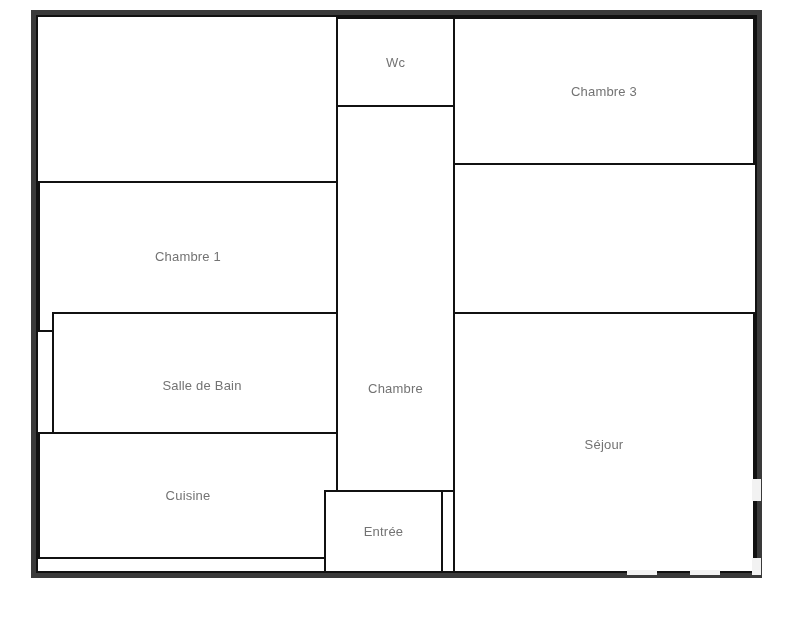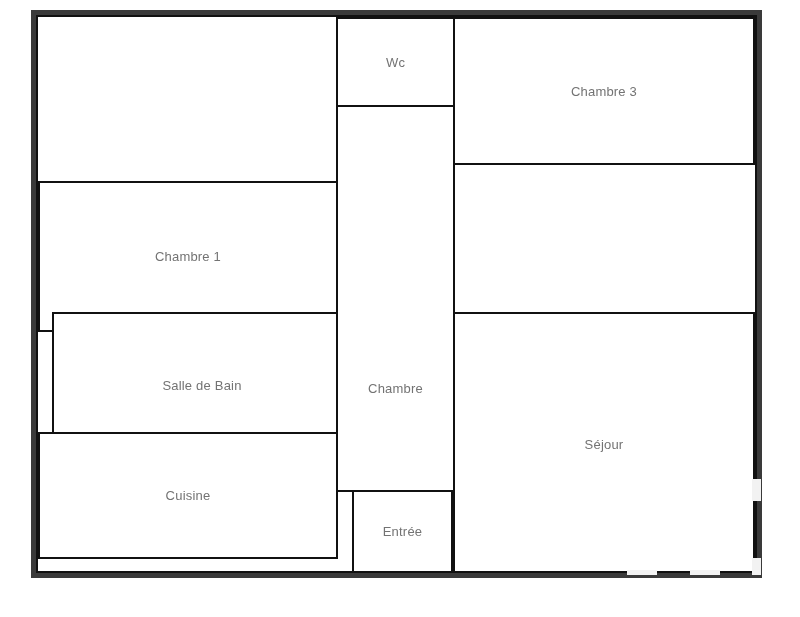--- a/index.html
+++ b/index.html
@@ -60,21 +60,21 @@
   }
 
   
   #room-chambre2  { left: 38px;  top: 17px;  width: 300px; height: 148px; }
   #room-chambre1  { left: 38px;  top: 181px; width: 300px; height: 151px; }
   #room-sdb       { left: 52px;  top: 312px; width: 300px; height: 147px; }
   #room-cuisine   { left: 38px;  top: 432px; width: 300px; height: 127px; }
 
   #room-wc        { left: 336px; top: 17px;  width: 119px; height: 90px;  }
   #room-couloir   { left: 336px; top: 105px; width: 119px; height: 387px; }
-  #room-entree    { left: 352px; top: 490px; width: 101px; height: 83px;  }
+  #room-entree    { left: 324px; top: 490px; width: 119px; height: 83px;  }
 
   #room-chambre3  { left: 453px; top: 17px;  width: 302px; height: 148px; }
   #room-chambre4  { left: 453px; top: 163px; width: 302px; height: 151px; }
   #room-sejour    { left: 453px; top: 312px; width: 302px; height: 261px; }
 
   
   #room-couloir .room-label { transform: translateY(90px); }
   
   #room-sejour  .room-label { transform: translateY(2px); }
   

